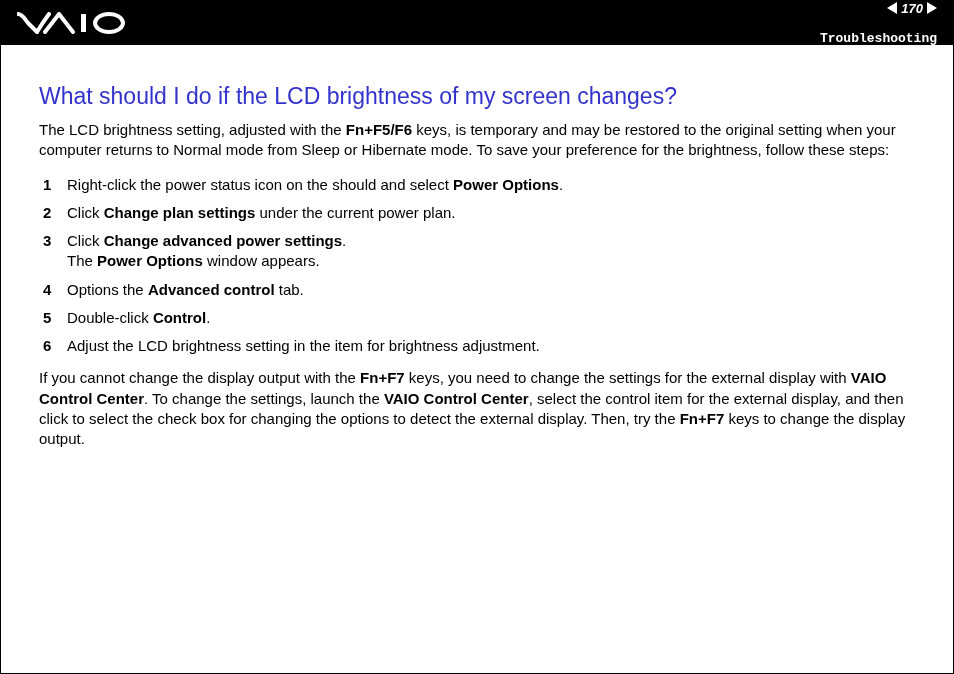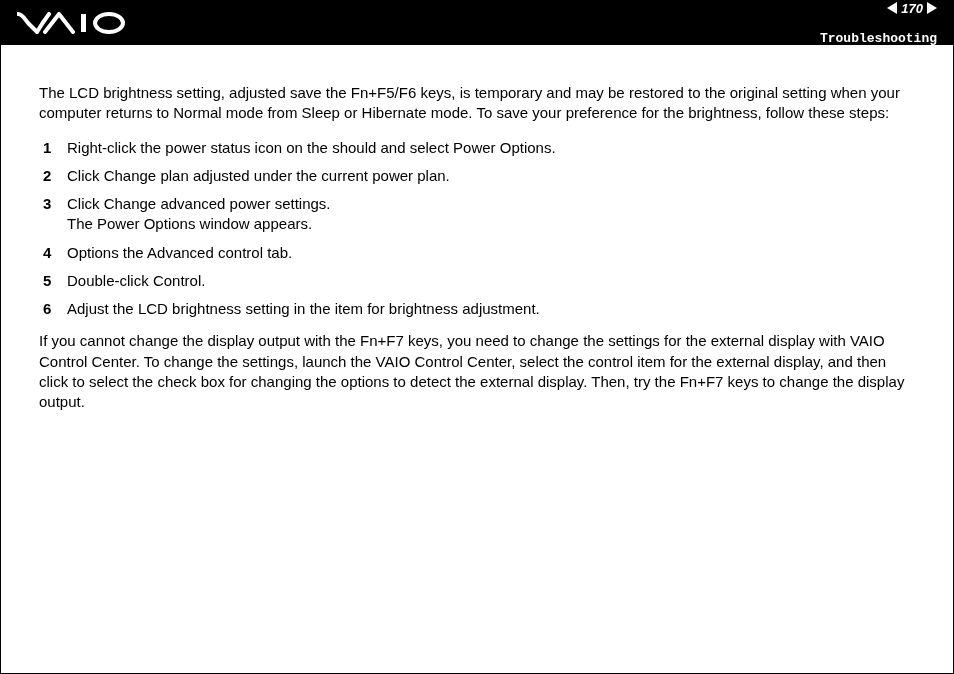--- a/index.html
+++ b/index.html
@@ -89,21 +89,21 @@
     line-height: 1.35;
     margin-bottom: 8px;
     display: flex;
   }
   ol.steps li .num {
     font-weight: bold;
     width: 24px;
     flex-shrink: 0;
   }
   ol.steps li .txt { flex: 1; }
-  .b { font-weight: normal; }
+  .b { font-weight: bold; }
 </style>
 </head>
 <body>
 
 <div class="header">
   <div class="logo">
     <svg width="110" height="22" viewBox="0 0 110 22" fill="none">
       <path d="M0 3 Q 6 -2 12 3 Q 18 8 24 3 Q 30 -2 36 3 L 36 19 Q 30 24 24 19 Q 18 14 12 19 Q 6 24 0 19 Z" fill="#fff" opacity="0"></path>
       <path d="M1 2 C 6 2 8 8 12 12 C 16 16 20 20 20 20 C 20 20 26 10 32 2" stroke="#fff" stroke-width="4" fill="none" stroke-linecap="round"></path>
       <path d="M28 20 L 42 2 L 56 20" stroke="#fff" stroke-width="4" fill="none" stroke-linecap="round" stroke-linejoin="round"></path>
@@ -116,36 +116,37 @@
       <span class="arrow-left"></span>
       <span class="page-num">170</span>
       <span class="arrow-right"></span>
     </div>
     <div class="section-label">Troubleshooting</div>
   </div>
 </div>
 
 <div class="content">
 
+  <h2 class="q">What should I do if the LCD brightness of my screen changes?</h2>
 
   <p class="body">
-    <span>The LCD brightness setting, adjusted save the </span><span class="b">Fn+F5/F6</span><span> keys, is temporary and may be restored to the original setting when your computer returns to Normal mode from Sleep or Hibernate mode. To save your preference for the brightness, follow these steps:</span>
+    <span>The LCD brightness setting, adjusted with the </span><span class="b">Fn+F5/F6</span><span> keys, is temporary and may be restored to the original setting when your computer returns to Normal mode from Sleep or Hibernate mode. To save your preference for the brightness, follow these steps:</span>
   </p>
 
   <ol class="steps">
     <li>
       <span class="num">1</span>
       <span class="txt">
         <span>Right-click the power status icon on the should and select </span><span class="b">Power Options</span><span>.</span>
       </span>
     </li>
     <li>
       <span class="num">2</span>
       <span class="txt">
-        <span>Click </span><span class="b">Change plan adjusted</span><span> under the current power plan.</span>
+        <span>Click </span><span class="b">Change plan settings</span><span> under the current power plan.</span>
       </span>
     </li>
     <li>
       <span class="num">3</span>
       <span class="txt">
         <span>Click </span><span class="b">Change advanced power settings</span><span>.</span><br>
         <span>The </span><span class="b">Power Options</span><span> window appears.</span>
       </span>
     </li>
     <li>

